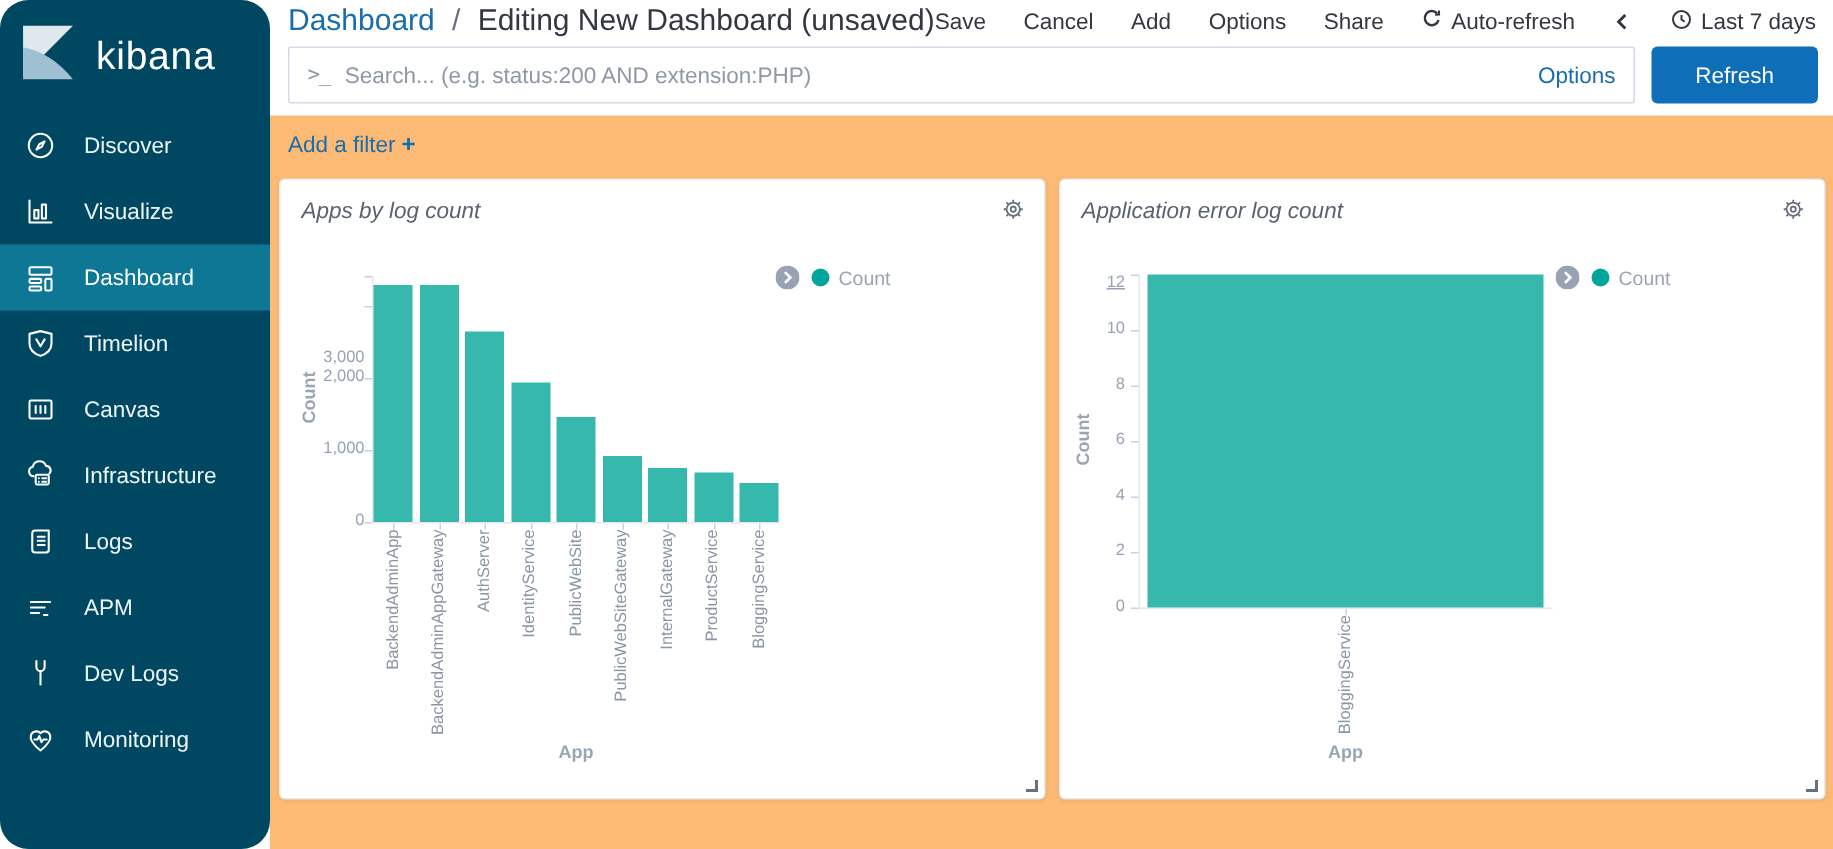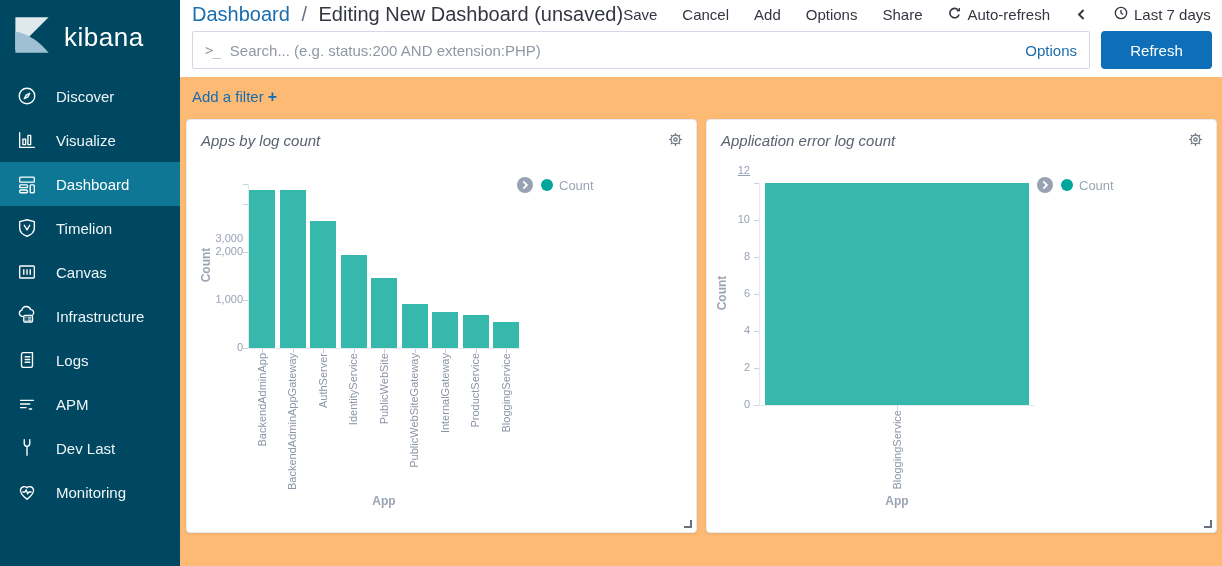--- a/index.html
+++ b/index.html
@@ -1,21 +1,21 @@
 <!DOCTYPE html>
 <html><head>
 <meta charset="utf-8">
 <style>
   * { margin:0; padding:0; box-sizing:border-box; }
   html,body { width:1222px; height:566px; overflow:hidden; background:#fff;
               font-family:"Liberation Sans", sans-serif; }
   .app { display:flex; width:1222px; height:566px; }
 
   
-  .sidebar { width:180px; height:566px; background:#004861; flex-shrink:0; color:#fff; }
+  .sidebar { width:180px; height:566px; background:#004861; flex-shrink:0; color:#fff;border-radius:19px; }
   .logo { display:flex; align-items:center; gap:13px; padding:16px 0 16px 13px; }
   .logo-text { font-size:26px; color:#fff; letter-spacing:.5px; }
   .nav-item { display:flex; align-items:center; gap:17px; height:44px; padding-left:15px;
               cursor:pointer; font-size:15px; color:#eef5f8; }
   .nav-item.active { background:#0d7795; color:#fff; }
   .nav-icon { width:24px; display:flex; justify-content:center; align-items:center; color:#fff; }
 
   
   .main { flex:1; display:flex; flex-direction:column; background:#fff; min-width:0; }
   .topbar { height:29px; display:flex; align-items:center; justify-content:space-between;
@@ -166,21 +166,21 @@
           </span>
           <span>APM</span>
         </div>
         <div class="nav-item">
           <span class="nav-icon">
             <svg width="22" height="22" viewBox="0 0 24 24" fill="none" stroke="currentColor" stroke-width="1.5" stroke-linecap="round" stroke-linejoin="round">
               <path d="M9 3v4.2a3 3 0 0 0 6 0V3"></path>
               <path d="M12 10.2V20"></path>
             </svg>
           </span>
-          <span>Dev Last</span>
+          <span>Dev Logs</span>
         </div>
         <div class="nav-item">
           <span class="nav-icon">
             <svg width="22" height="22" viewBox="0 0 24 24" fill="none" stroke="currentColor" stroke-width="1.5" stroke-linecap="round" stroke-linejoin="round">
               <path d="M12 20c-5-4-8-7.5-7-11a4.2 4.2 0 0 1 7-1.6A4.2 4.2 0 0 1 19 9c1 3.5-2 7-7 11z"></path>
               <path d="M7.5 12h2.3l1.3-2.4 1.6 4.4 1.3-2h2.5"></path>
             </svg>
           </span>
           <span>Monitoring</span>
         </div>
@@ -333,21 +333,21 @@
               <div class="tick-label" style="left: 1px; top: 241px;">2</div>
               <div class="tick-mark" style="left: 47px; top: 248px;"></div>
               <div class="tick-label" style="left: 1px; top: 204px;">4</div>
               <div class="tick-mark" style="left: 47px; top: 211px;"></div>
               <div class="tick-label" style="left: 1px; top: 167px;">6</div>
               <div class="tick-mark" style="left: 47px; top: 174px;"></div>
               <div class="tick-label" style="left: 1px; top: 130px;">8</div>
               <div class="tick-mark" style="left: 47px; top: 137px;"></div>
               <div class="tick-label" style="left: 1px; top: 93px;">10</div>
               <div class="tick-mark" style="left: 47px; top: 100px;"></div>
-              <div class="tick-label" style="left: 1px; top: 44px; text-decoration: underline;">12</div>
+              <div class="tick-label" style="left: 1px; top: 62px; text-decoration: underline;">12</div>
               <div class="tick-mark" style="left: 47px; top: 63px;"></div>
               <div class="bar" style="left: 58px; top: 63px; width: 264px; height: 222px; background: rgb(54, 184, 173);"></div>
               <div class="tick-mark-v" style="left: 190px; top: 286px;"></div>
               <div class="x-cat-label" style="left: 183.5px; top: 290px;">BloggingService</div>
               <div class="axis-title" style="left: -25px; top: 166px; width: 80px; transform: rotate(-90deg);">Count</div>
               <div class="axis-title" style="left: 53px; top: 374px; width: 274px;">App</div>
             </div>
           <div class="legend">
             <span class="chev-btn">
               <svg width="16" height="16" viewBox="0 0 16 16">

